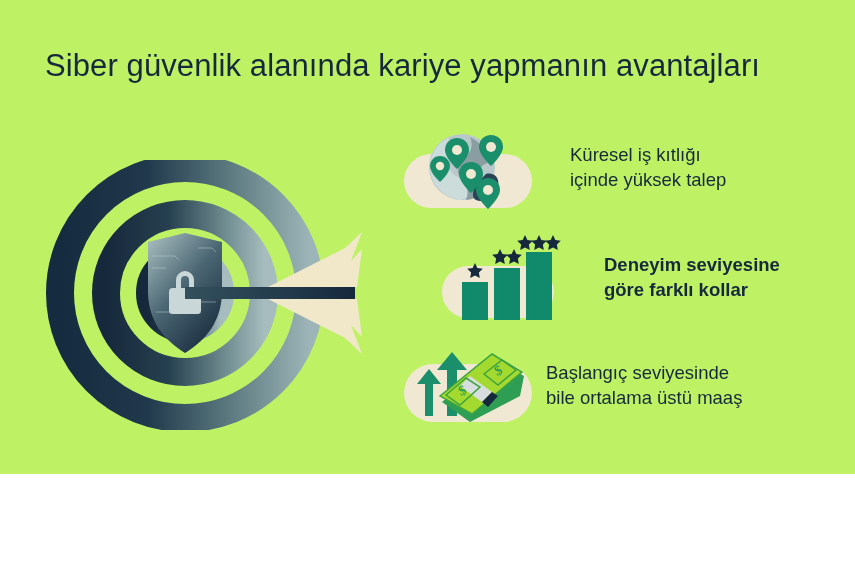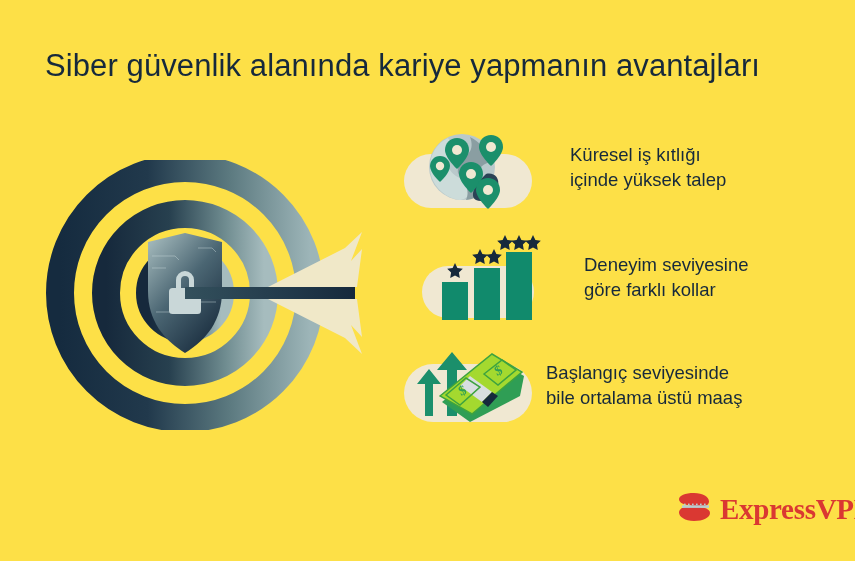--- a/index.html
+++ b/index.html
@@ -8,22 +8,22 @@
   }
   body {
     width: 855px;
     height: 561px;
     overflow: hidden;
     font-family: "Liberation Sans", sans-serif;
   }
   #canvas {
     position: relative;
     width: 855px;
-    height: 561px;
-    background: #fde047;
+    height: 474px;
+    background: #bef264;
     overflow: hidden;
   }
   #page-title {
     position: absolute;
     left: 45px;
     top: 48px;
     width: 790px;
     font-size: 31px;
     font-weight: 400;
     color: #16293c;
@@ -38,21 +38,21 @@
     width: 370px;
     height: 270px;
   }
   
   .feature-row {
     position: absolute;
     display: flex;
     align-items: center;
   }
   #feature-row-0 { left: 400px; top: 124px; gap: 28px; }
-  #feature-row-1 { left: 412px; top: 234px; }
+  #feature-row-1 { left: 432px; top: 234px; font-weight: bold; }
   #feature-row-2 { left: 398px; top: 342px; }
 
   .feature-icon {
     position: relative;
     width: 136px;
     height: 86px;
     flex: 0 0 auto;
   }
   .feature-text {
     font-size: 18.5px;

